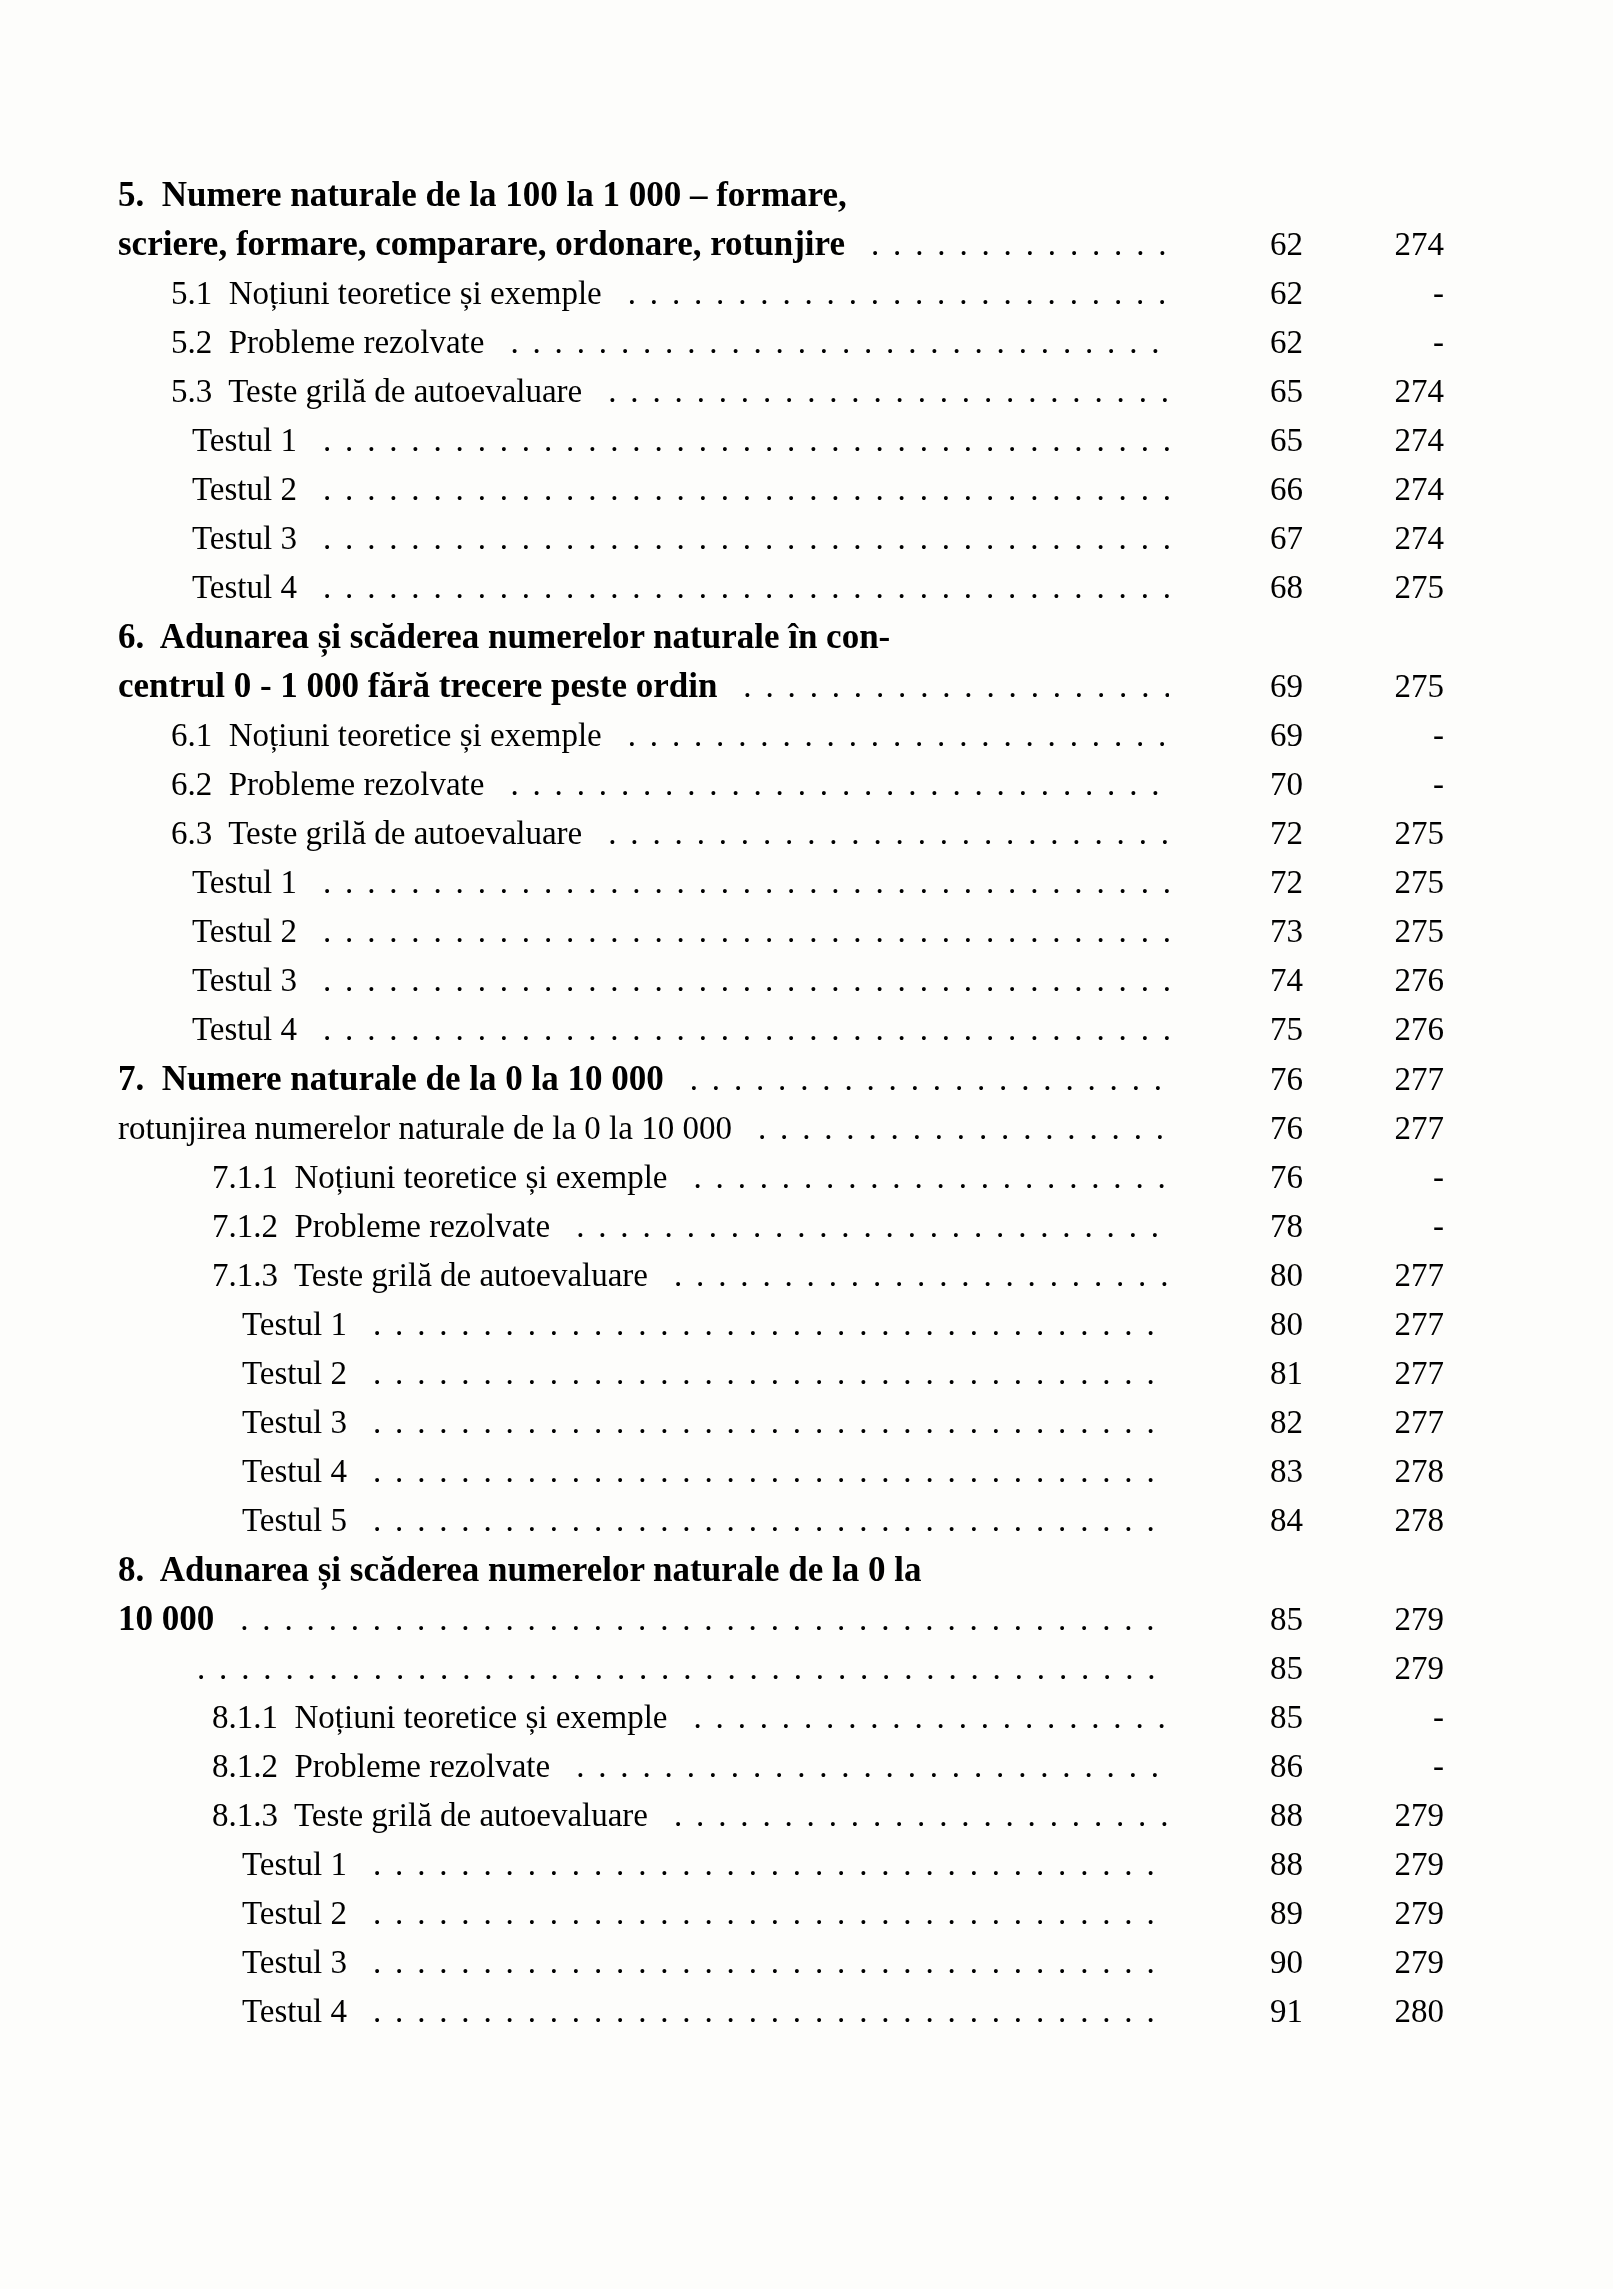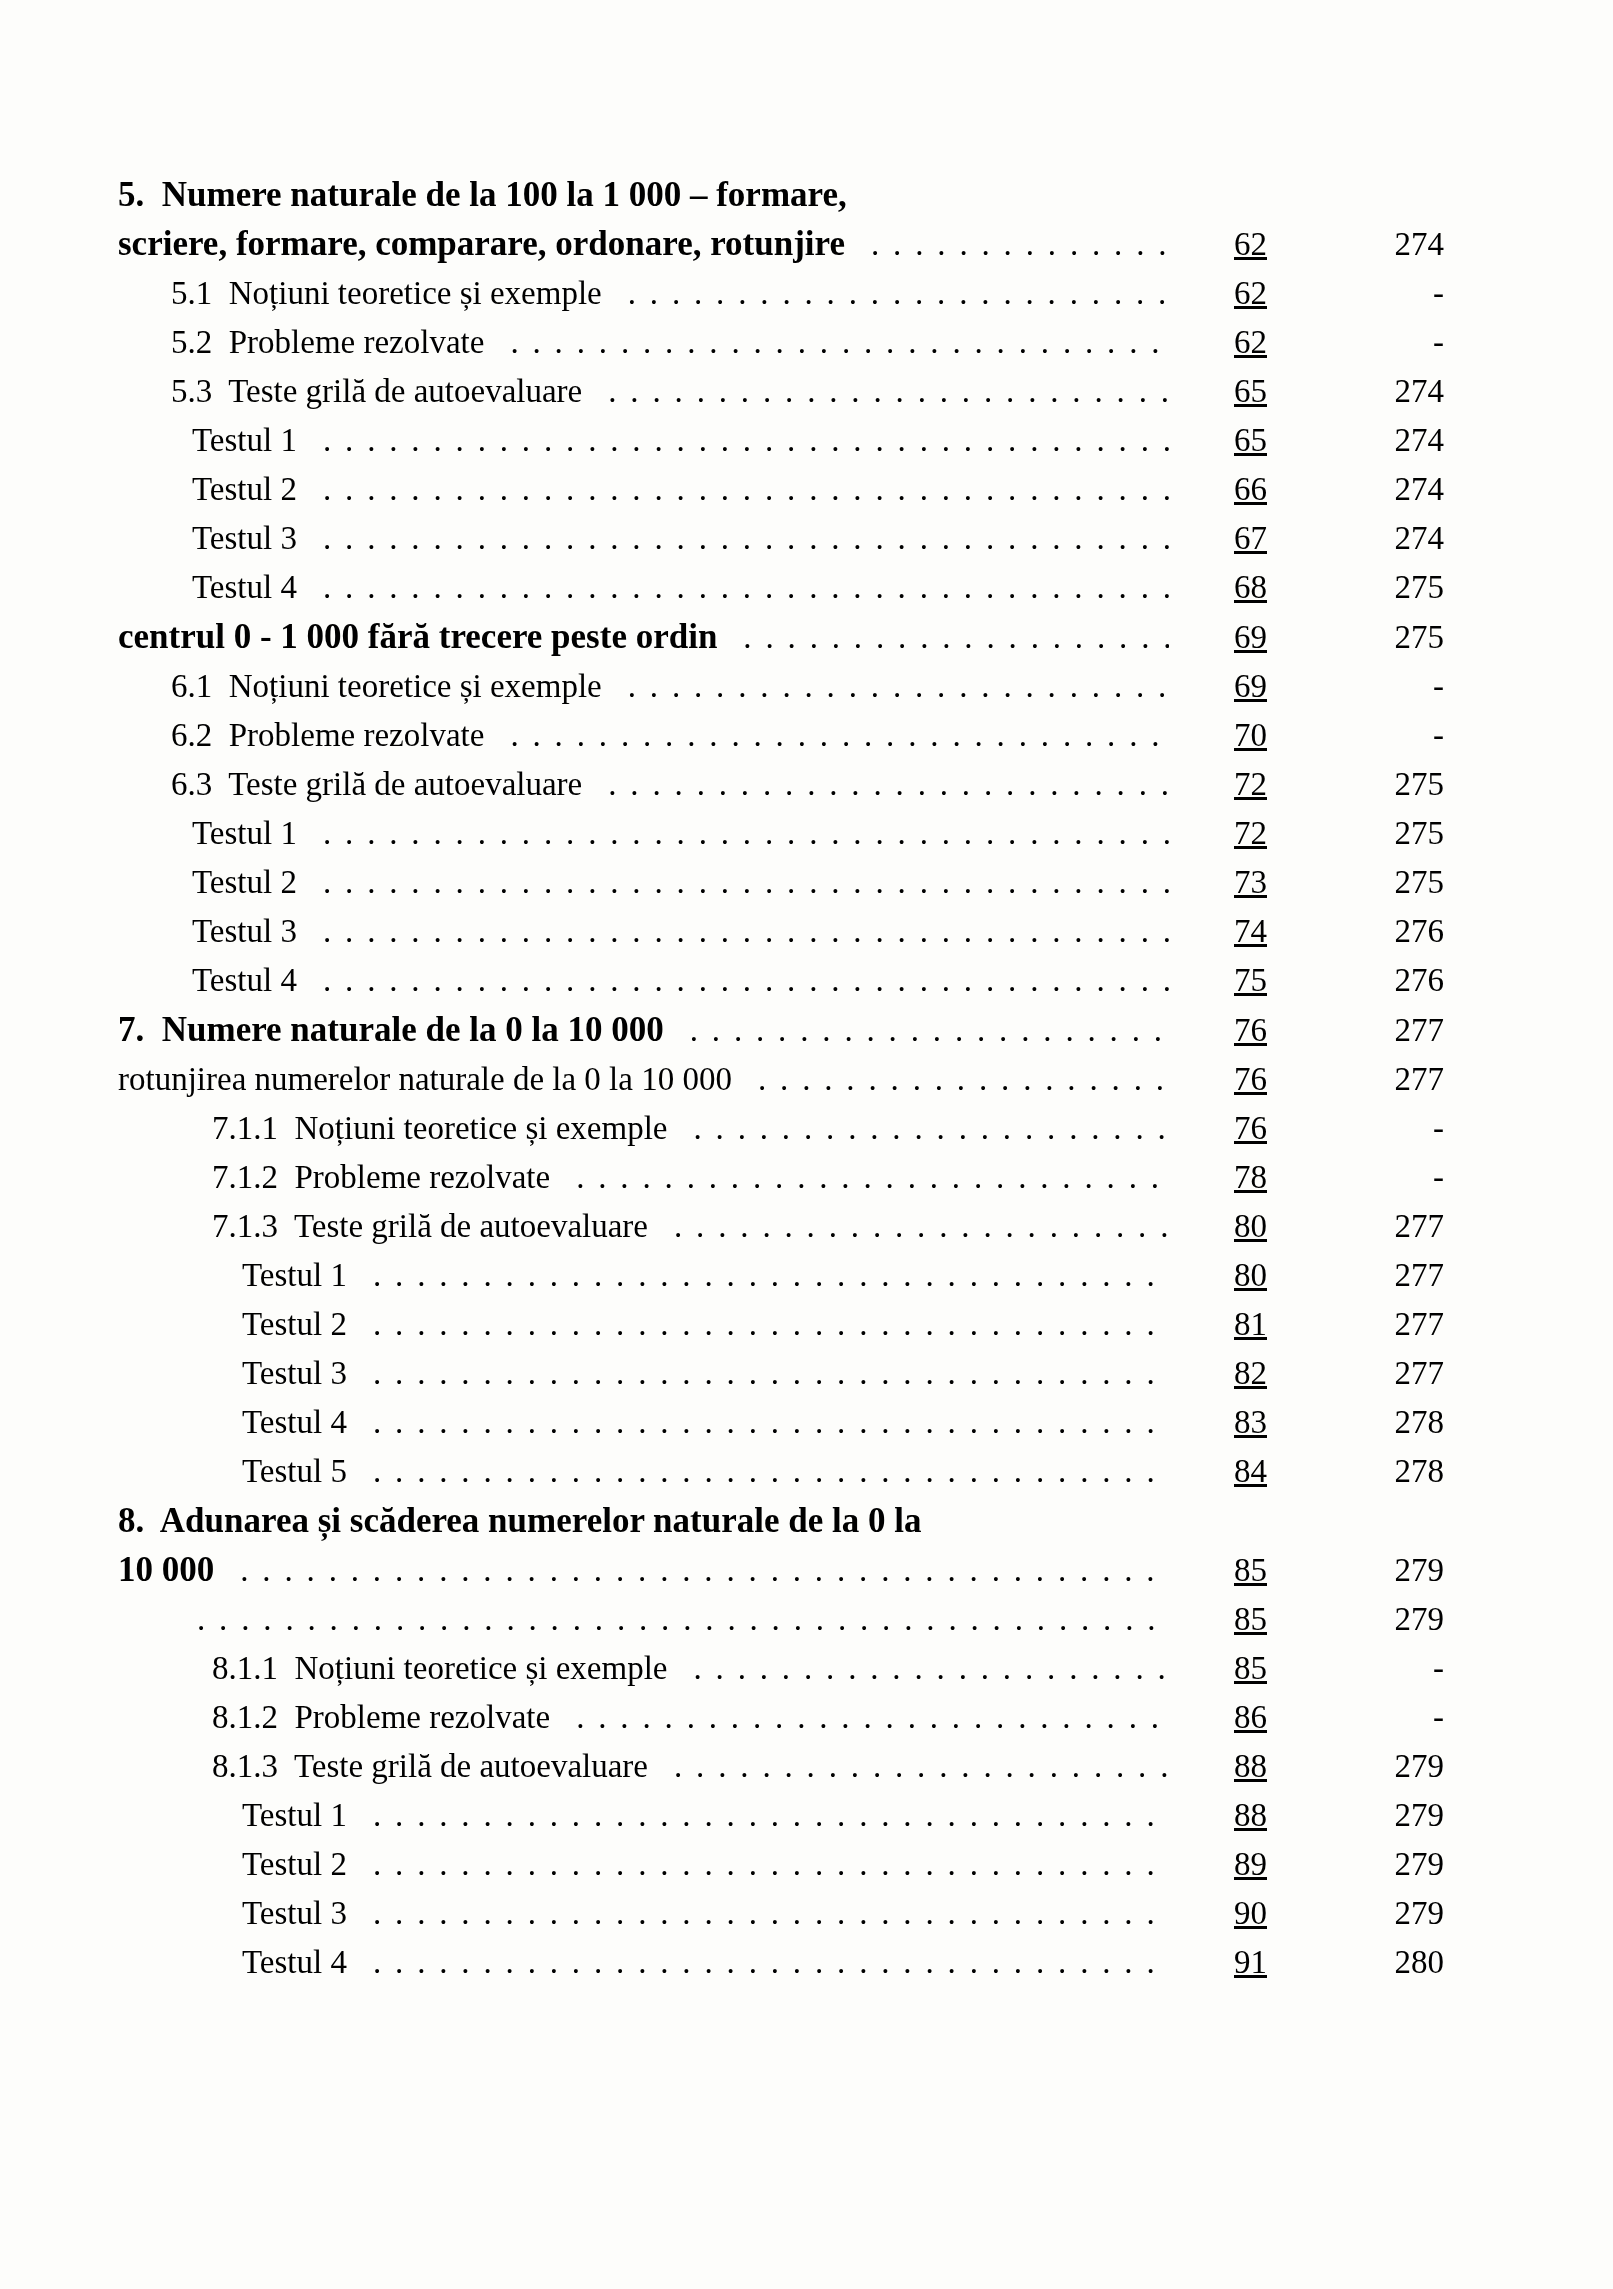--- a/index.html
+++ b/index.html
@@ -40,21 +40,21 @@
     letter-spacing: 2.8px;
     font-weight: normal;
     font-size: 33px;
   }
   .pg1, .pg2 {
     font-weight: normal;
     font-size: 33px;
     line-height: 49px;
     flex: 0 0 auto;
   }
-  .pg1 { width: 69px;  text-align: left; text-decoration: underline; }
+  .pg1 { width: 69px;  text-align: right; }
   .pg2 { width: 141px; text-align: right; }
   .ind-0 { padding-left: 0; }
   .ind-1 { padding-left: 53px; }
   .ind-2 { padding-left: 74px; }
   .ind-3 { padding-left: 94px; }
   .ind-4 { padding-left: 124px; }
 </style>
 </head>
 <body>
 
@@ -112,20 +112,21 @@
       </div>
       <div class="entry">
         <div class="text-block">
           <div class="line ind-2 last"><span class="label">Testul 4</span><span class="dots">. . . . . . . . . . . . . . . . . . . . . . . . . . . . . . . . . . . . . . . . . . . . . . . . . . . . . . . . . . . . . . . . . . . . . . . .</span></div>
         </div>
         <div class="pg1">68</div>
         <div class="pg2">275</div>
       </div>
       <div class="entry bold">
         <div class="text-block">
+          <div class="line ind-0">6.  Adunarea și scăderea numerelor naturale în con-</div>
           <div class="line ind-0 last"><span class="label">centrul 0 - 1 000 fără trecere peste ordin</span><span class="dots">. . . . . . . . . . . . . . . . . . . . . . . . . . . . . . . . . . . . . . . . . . . . . . . . . . . . . . . . . . . . . . . . . . . . . . . .</span></div>
         </div>
         <div class="pg1">69</div>
         <div class="pg2">275</div>
       </div>
       <div class="entry">
         <div class="text-block">
           <div class="line ind-1 last"><span class="label">6.1  Noțiuni teoretice și exemple</span><span class="dots">. . . . . . . . . . . . . . . . . . . . . . . . . . . . . . . . . . . . . . . . . . . . . . . . . . . . . . . . . . . . . . . . . . . . . . . .</span></div>
         </div>
         <div class="pg1">69</div>

